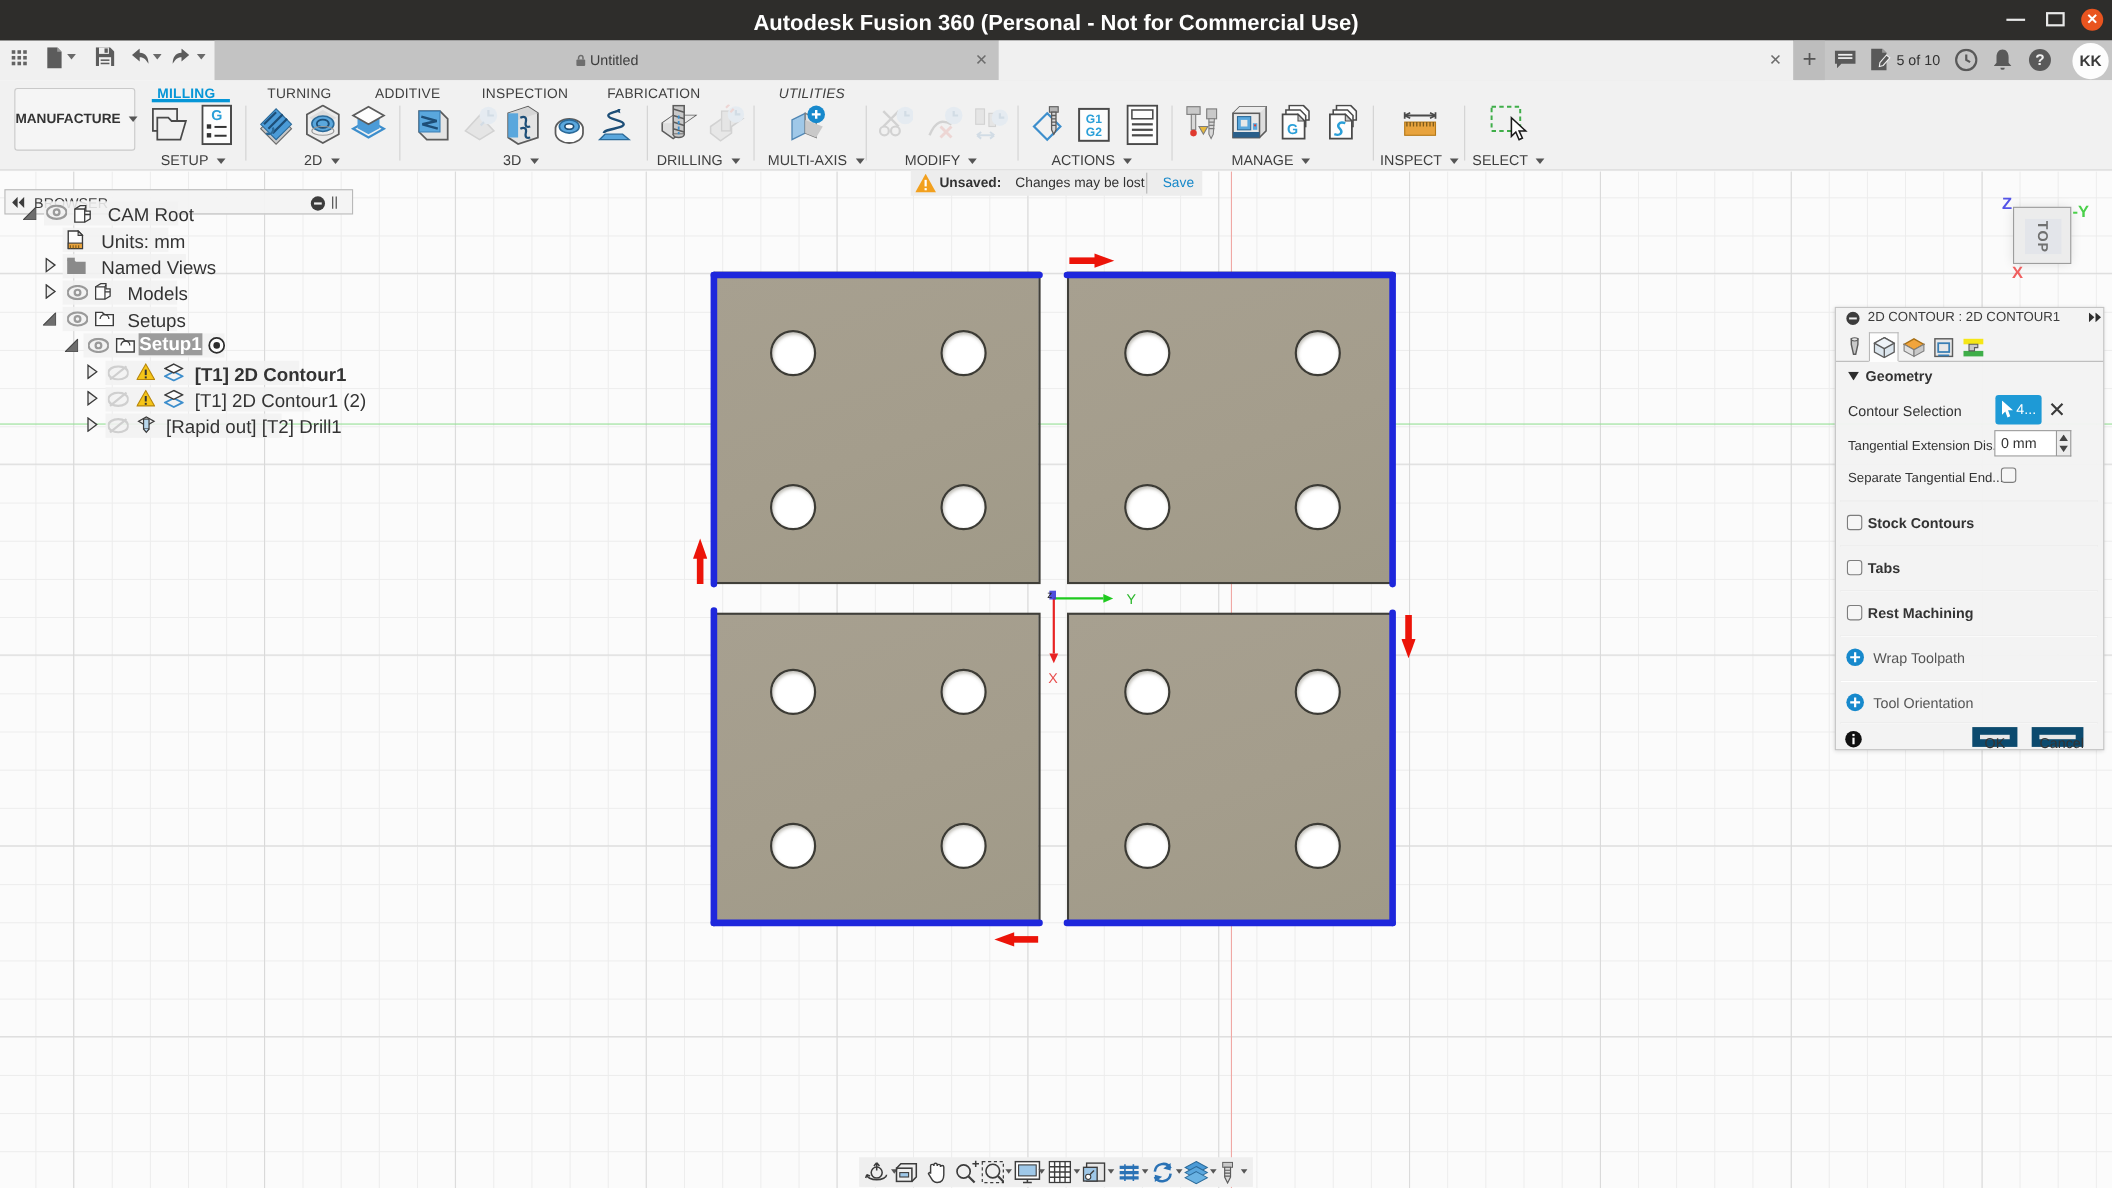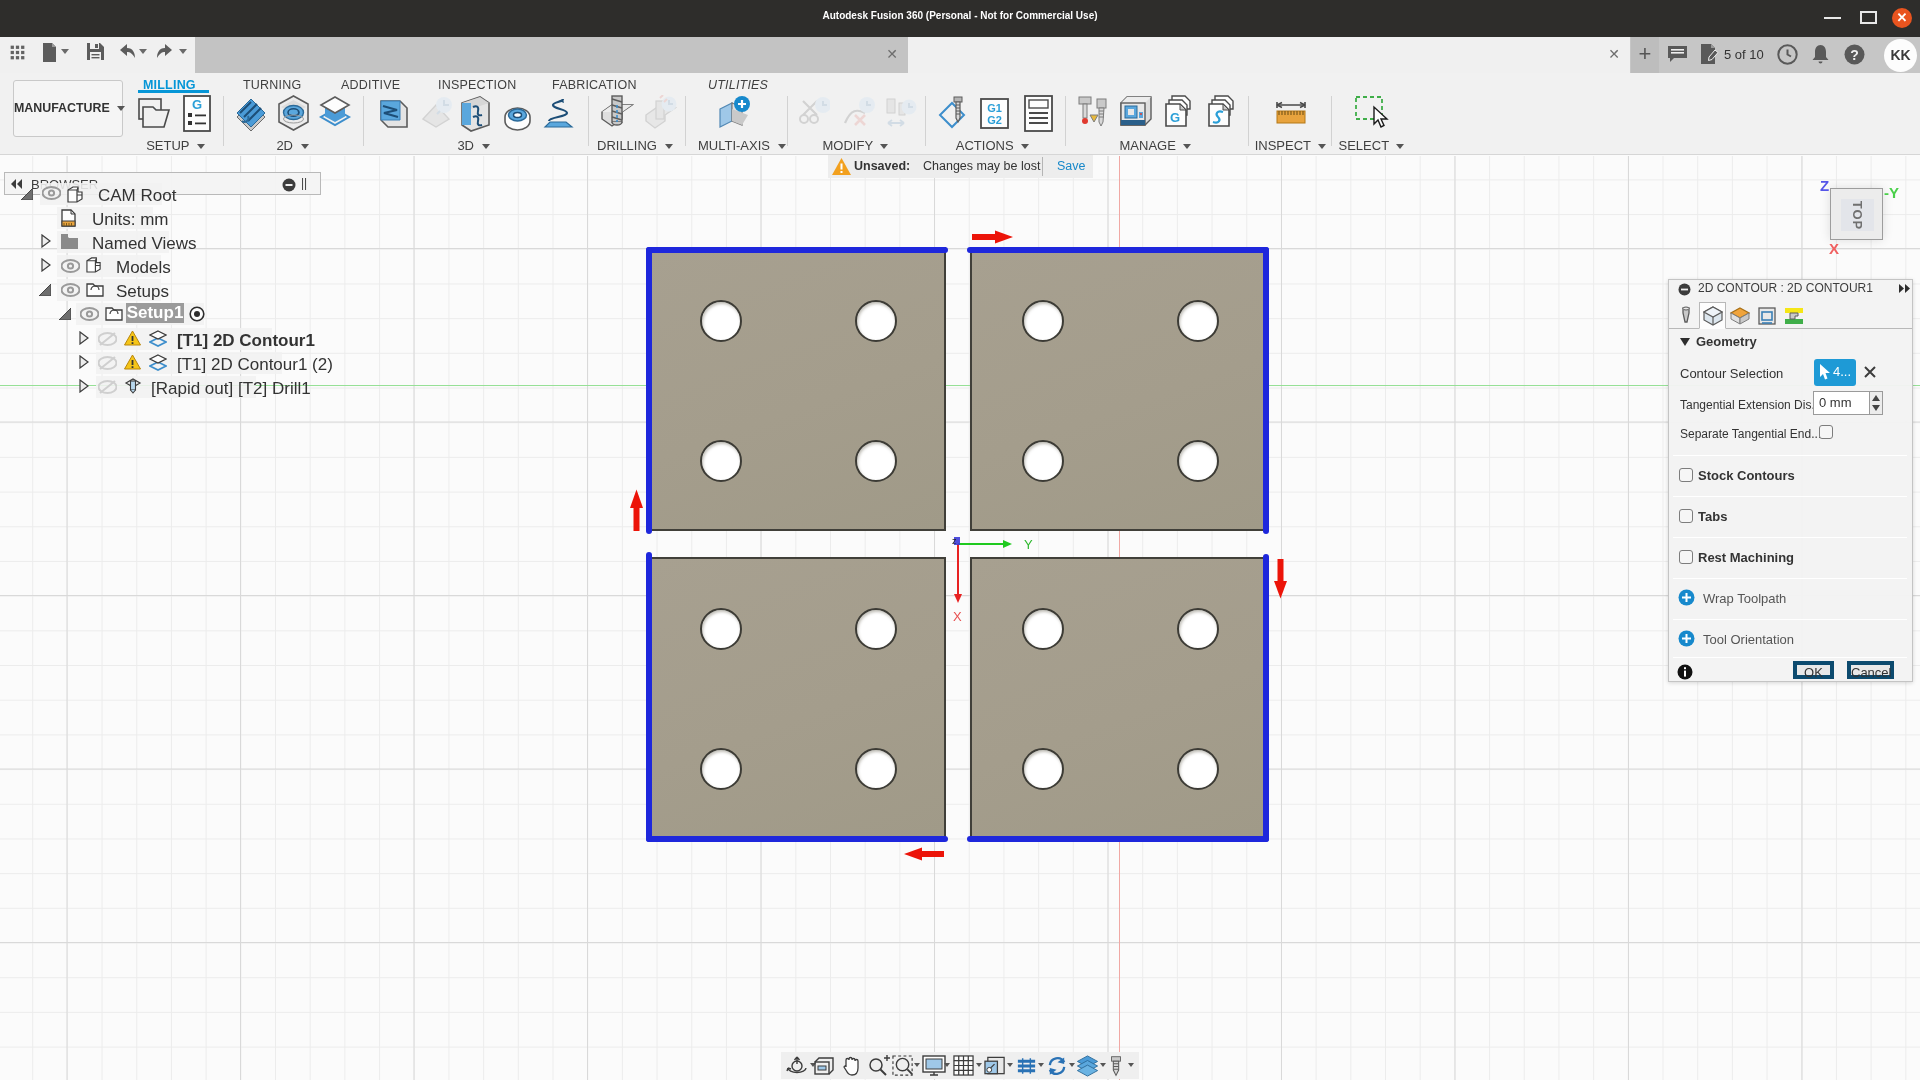--- a/index.html
+++ b/index.html
@@ -2,21 +2,21 @@
 <html><head>
 <meta charset="utf-8">
 <style>
 * { margin:0; padding:0; box-sizing:border-box; }
 html,body { width:1920px; height:1080px; overflow:hidden; }
 #app { position:relative; width:1920px; height:1080px; font-family:"Liberation Sans",sans-serif; background:#fbfbfb; }
 .abs { position:absolute; }
 
 
 #titlebar { position:absolute; left:0; top:0; width:1920px; height:37px; background:#2e2d2b; }
-#titlebar .title { position:absolute; left:0; right:0; top:10px; text-align:center; color:#fff; font-size:10px; font-weight:bold; }
+#titlebar .title { position:absolute; left:0; right:0; top:10px; text-align:center; color:#fff; font-size:20px; font-weight:bold; }
 #winmin { position:absolute; left:1824px; top:17px; width:17px; height:2px; background:#e8e8e8; }
 #winmax { position:absolute; left:1860px; top:11px; width:17px; height:13px; border:2px solid #e8e8e8; }
 #winclose { position:absolute; left:1892px; top:8px; width:20px; height:20px; border-radius:50%; background:#e9541f; color:#fff; font-size:13px; text-align:center; line-height:20px; font-weight:bold; }
 
 
 #appbar { position:absolute; left:0; top:37px; width:1920px; height:36px; background:#f0f0f0; }
 #appbar .righbg { position:absolute; left:908px; top:0; width:1012px; height:36px; background:#c6c6c6; }
 .doctab { position:absolute; top:0; height:36px; font-size:13px; color:#3c3c3c; }
 #tab1 { left:195px; width:713px; background:#c3c3c3; }
 #tab2 { left:908px; width:722px; background:#f0f0f0; }
@@ -66,21 +66,21 @@
 
 #navbar { position:absolute; left:781px; top:1052px; width:358px; height:27px; background:#efefef; }
 .nico { position:absolute; top:3px; }
 .ncaret { position:absolute; top:11px; width:0; height:0; border-left:3.5px solid transparent; border-right:3.5px solid transparent; border-top:4.5px solid #555; }
 
 
 .dtab { position:absolute; top:4px; width:27px; height:27px; border:1px solid transparent; text-align:center; padding-top:3px; }
 .dtab.active { background:#fdfdfd; border:1px solid #b8b8b8; border-bottom:1px solid #fdfdfd; }
 .cbx { width:14px; height:14px; background:#f6f6f6; border:1px solid #7d7d7d; border-radius:3px; }
 .dsep { height:1px; background:#cacaca; border-bottom:1px solid #fff; }
-.dbtn { height:18px; background:#e8e8e8; border:4px solid #0c4a6e; text-align:center; line-height:16px; font-size:13px; color:#333; }
+.dbtn { height:18px; background:#e8e8e8; border:7px solid #0c4a6e; text-align:center; line-height:16px; font-size:13px; color:#333; }
 
 
 #unsaved { position:absolute; left:828px; top:155px; width:265px; height:23px; background:#ededed; font-size:12.5px; }
 
 
 #viewcube { position:absolute; left:1830px; top:188px; width:53px; height:52px; background:#ececec; border:1px solid #9d9d9d; box-shadow:0 0 10px rgba(0,0,0,0.12); }
 #viewcube .inner { position:absolute; left:10px; top:10px; width:33px; height:32px; background:#e3e5ea; color:#707070; font-size:13px; font-weight:bold; }
 </style>
 </head>
 <body>
@@ -161,20 +161,24 @@
   <div id="titlebar">
     <div class="title">Autodesk Fusion 360 (Personal - Not for Commercial Use)</div>
     <div id="winmin"></div>
       <div id="winmax"></div>
       <div id="winclose">✕</div>
   </div>
 
   <div id="appbar">
     <div class="righbg"></div>
     <div class="doctab" id="tab1">
+        <div class="lbl"><svg width="10" height="12" viewBox="0 0 10 12" style="vertical-align:-2px;">
+            <rect x="1" y="5" width="8" height="6" rx="1" fill="#6e6e6e"></rect>
+            <path d="M3 5 V3.5 A2 2 0 0 1 7 3.5 V5" fill="none" stroke="#6e6e6e" stroke-width="1.4"></path>
+          </svg> Untitled</div>
         <div class="x">✕</div>
       </div>
     <div class="doctab" id="tab2">
         <div class="x">✕</div>
       </div>
     <div id="plusbtn">+</div>
 
     <svg class="appico" style="left:10px;" width="15" height="15" viewBox="0 0 23 23">
         <g fill="#636363">
           <rect x="1" y="1" width="5" height="5"></rect>

